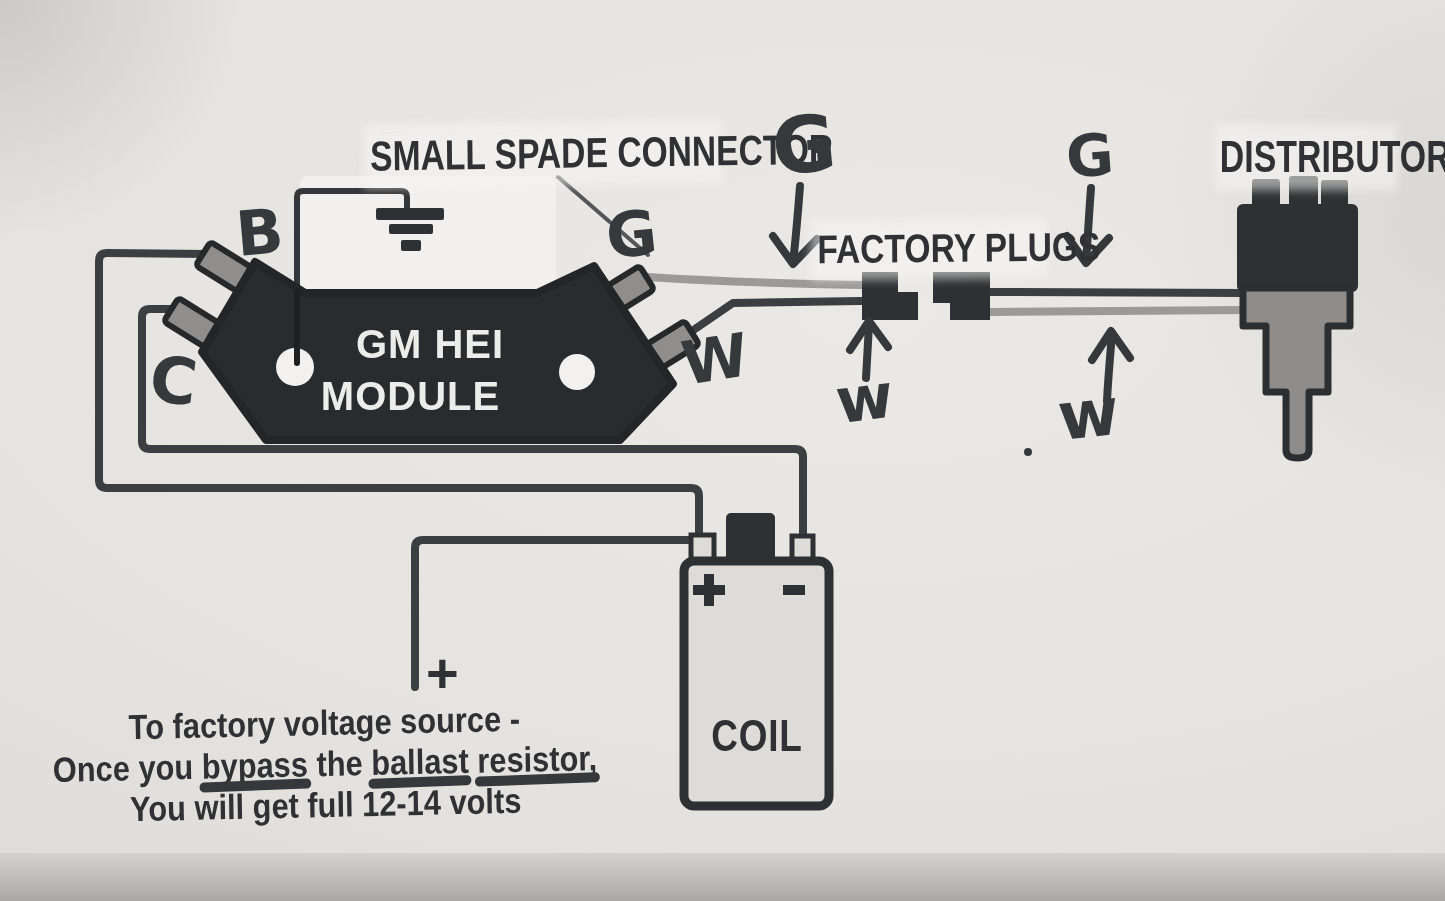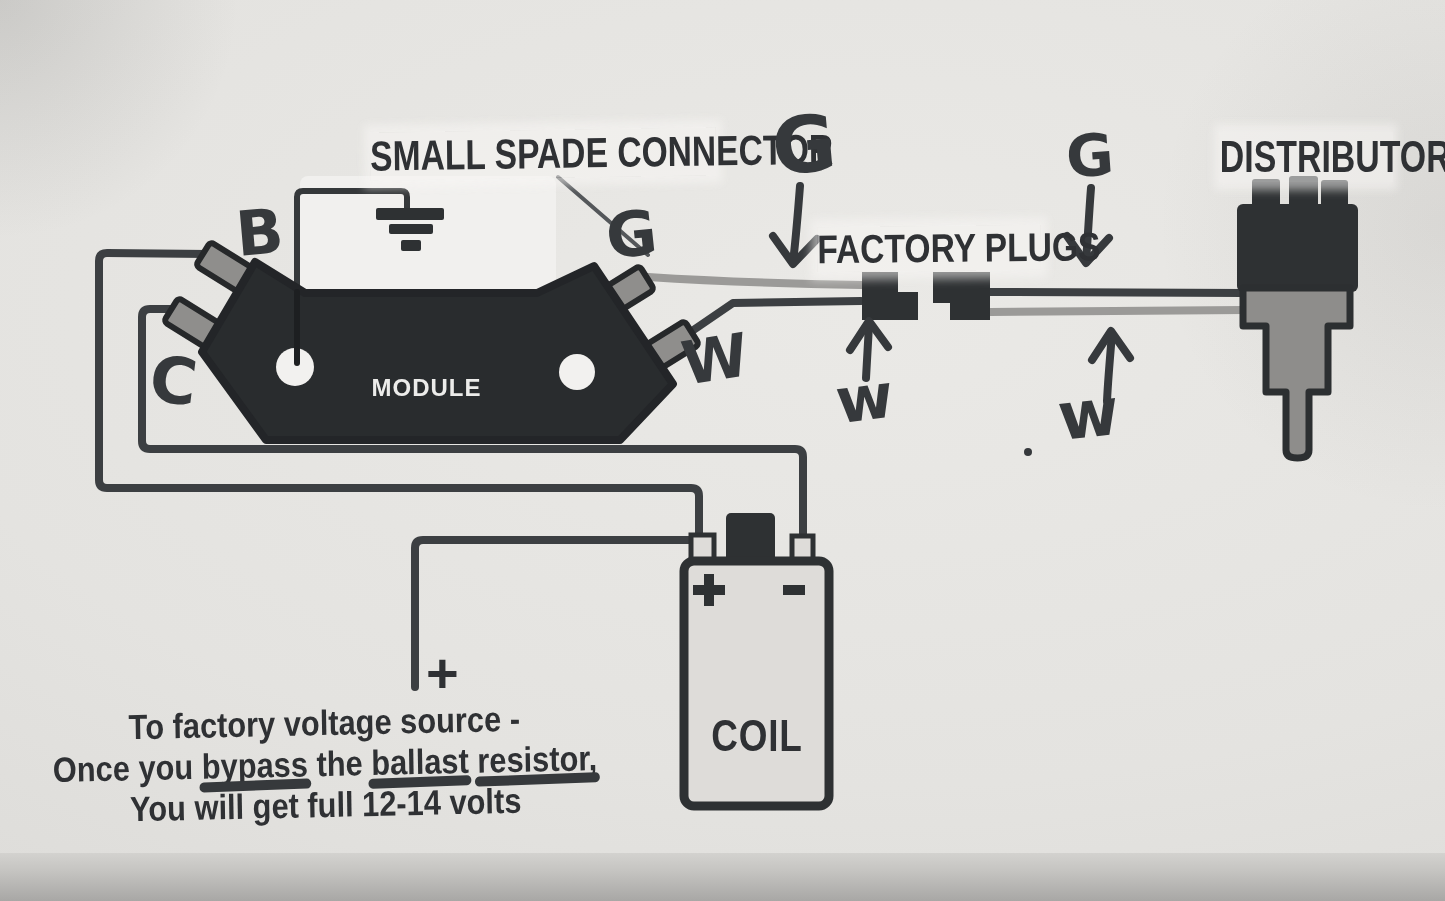--- a/index.html
+++ b/index.html
@@ -135,21 +135,22 @@
 
     <circle cx="1028" cy="452" r="4" style="fill:var(--marker)"></circle>
   </svg>
 
   <div class="abs printed center halo" style="left:327px;top:130px;width:432px;font-size:42px;transform:scaleX(.8) rotate(-.7deg);">SMALL SPADE CONNECTOR</div>
 
   <div class="abs printed center halo" style="left:796px;top:226px;width:266px;font-size:40px;transform:scaleX(.84) rotate(-.5deg);">FACTORY PLUGS</div>
 
   <div class="abs printed center halo" style="left:1194px;top:132px;width:224px;font-size:44px;transform:scaleX(.77);">DISTRIBUTOR</div>
 
-  <div class="abs module-label center" style="left:324px;top:374px;width:205px;font-size:24px;">MODULE</div>
+  <div class="abs module-label center" style="left:330px;top:322px;width:200px;font-size:40px;">GM HEI</div>
+  <div class="abs module-label center" style="left:308px;top:374px;width:205px;font-size:40px;">MODULE</div>
 
   <div class="abs printed center" style="left:694px;top:710px;width:126px;font-size:45px;transform:scaleX(.82);letter-spacing:1px;">COIL</div>
 
   <div class="abs marker-letter" style="left:236px;top:196px;font-size:62px;transform:rotate(-5deg);">B</div>
   <div class="abs marker-letter" style="left:150px;top:344px;font-size:64px;transform:rotate(7deg);">C</div>
   <div class="abs marker-letter" style="left:606px;top:198px;font-size:62px;transform:rotate(-6deg);">G</div>
   <div class="abs marker-letter" style="left:682px;top:324px;font-size:60px;transform:rotate(-9deg);">W</div>
 
   <div class="abs marker-letter" style="left:772px;top:100px;font-size:78px;transform:rotate(-5deg);">G</div>
   <div class="abs marker-letter" style="left:836px;top:362px;font-size:62px;transform:rotate(-7deg);">w</div>

